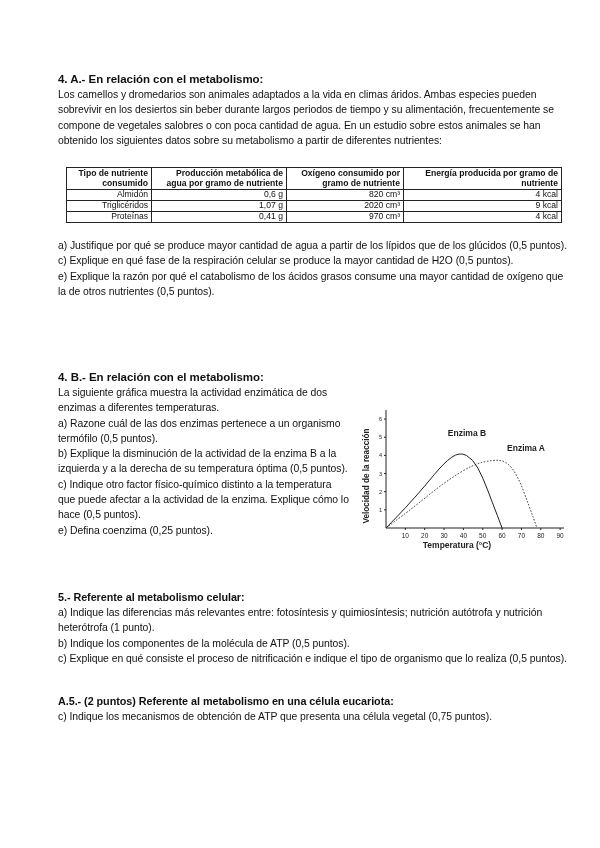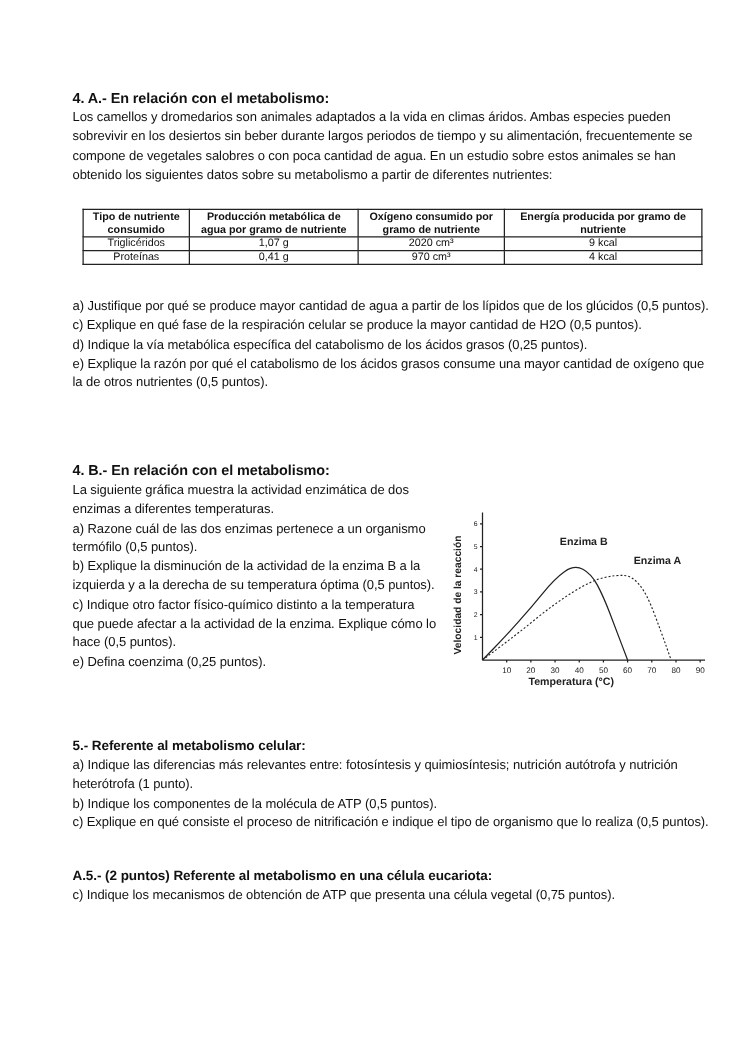--- a/index.html
+++ b/index.html
@@ -4,21 +4,21 @@
 <style>
   html, body { margin: 0; padding: 0; background: #ffffff; }
   body { width: 600px; height: 848px; position: relative; overflow: hidden; font-family: "Liberation Sans", sans-serif; color: #111; }
   .page { position: absolute; left: 14px; top: 0; width: 600px; height: 600px; }
   .txt { font-size: 10.4px; line-height: 15.3px; letter-spacing: -0.05px; }
   h2 { font-size: 11.5px; font-weight: bold; margin: 0; line-height: 15px; }
   h3 { font-size: 10.8px; font-weight: bold; margin: 0; line-height: 15px; }
   p { margin: 0; }
   .blk { position: absolute; left: 44px; width: 516px; }
   table.nut { position: absolute; left: 52px; top: 167px; width: 496px; border-collapse: collapse; font-size: 8.6px; line-height: 9.5px; }
-  table.nut th, table.nut td { border: 1px solid #222; text-align: center; padding: 0 3px; }
+  table.nut th, table.nut td { border: 1px solid #222; text-align: right; padding: 0 3px; }
   table.nut th { font-weight: bold; height: 21px; }
   table.nut td { height: 10px; }
   .chart { position: absolute; left: 345px; top: 400px; width: 215px; height: 155px; }
 </style>
 </head>
 <body>
 
 <div class="page">
 
   <div class="blk txt" style="top:72px;">
@@ -30,38 +30,43 @@
     <thead>
       <tr>
         <th style="width:78px">Tipo de nutriente consumido</th>
         <th style="width:128px">Producción metabólica de agua por gramo de nutriente</th>
         <th style="width:110px">Oxígeno consumido por gramo de nutriente</th>
         <th>Energía producida por gramo de nutriente</th>
       </tr>
     </thead>
     <tbody>
       <tr>
+        <td>Almidón</td>
+        <td>0,6 g</td>
+        <td>820 cm³</td>
+        <td>4 kcal</td>
+      </tr>
+      <tr>
         <td>Triglicéridos</td>
         <td>1,07 g</td>
         <td>2020 cm³</td>
         <td>9 kcal</td>
       </tr>
       <tr>
         <td>Proteínas</td>
         <td>0,41 g</td>
         <td>970 cm³</td>
         <td>4 kcal</td>
       </tr>
     </tbody>
   </table>
 
   <div class="blk txt" style="top:238px;">
     <p>a) Justifique por qué se produce mayor cantidad de agua a partir de los lípidos que de los glúcidos (0,5 puntos).</p>
     <p>c) Explique en qué fase de la respiración celular se produce la mayor cantidad de H2O (0,5 puntos).</p>
-    <p>d) Indique la vía metabólica específica del catabolismo de los ácidos grasos (0,25 puntos).</p>
     <p>e) Explique la razón por qué el catabolismo de los ácidos grasos consume una mayor cantidad de oxígeno que la de otros nutrientes (0,5 puntos).</p>
   </div>
 
   <div class="blk txt" style="top:370px; width:292px;">
     <h2>4. B.- En relación con el metabolismo:</h2>
     <p>La siguiente gráfica muestra la actividad enzimática de dos enzimas a diferentes temperaturas.</p>
     <p>a) Razone cuál de las dos enzimas pertenece a un organismo termófilo (0,5 puntos).</p>
     <p>b) Explique la disminución de la actividad de la enzima B a la izquierda y a la derecha de su temperatura óptima (0,5 puntos).</p>
     <p>c) Indique otro factor físico-químico distinto a la temperatura que puede afectar a la actividad de la enzima. Explique cómo lo hace (0,5 puntos).</p>
     <p>e) Defina coenzima (0,25 puntos).</p>

